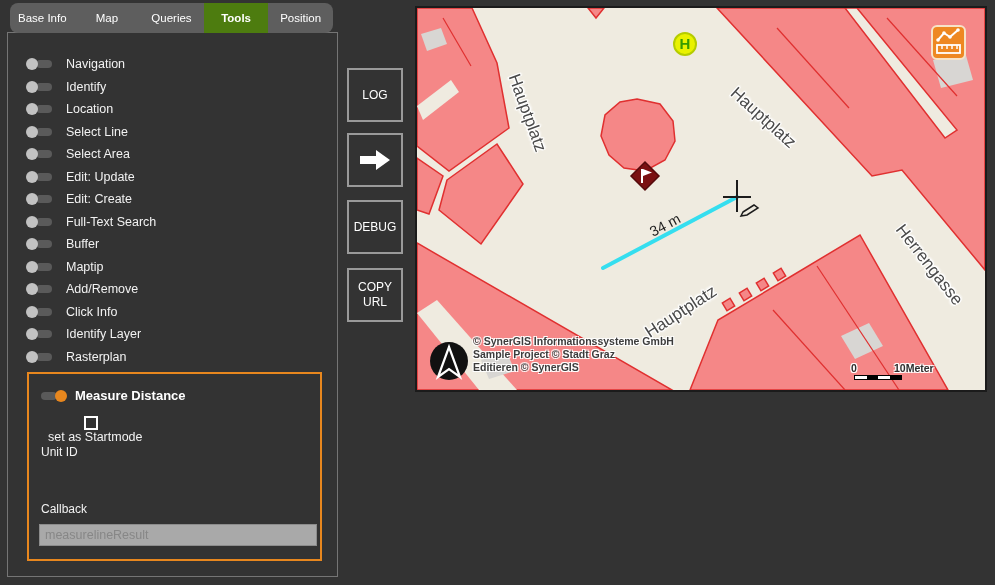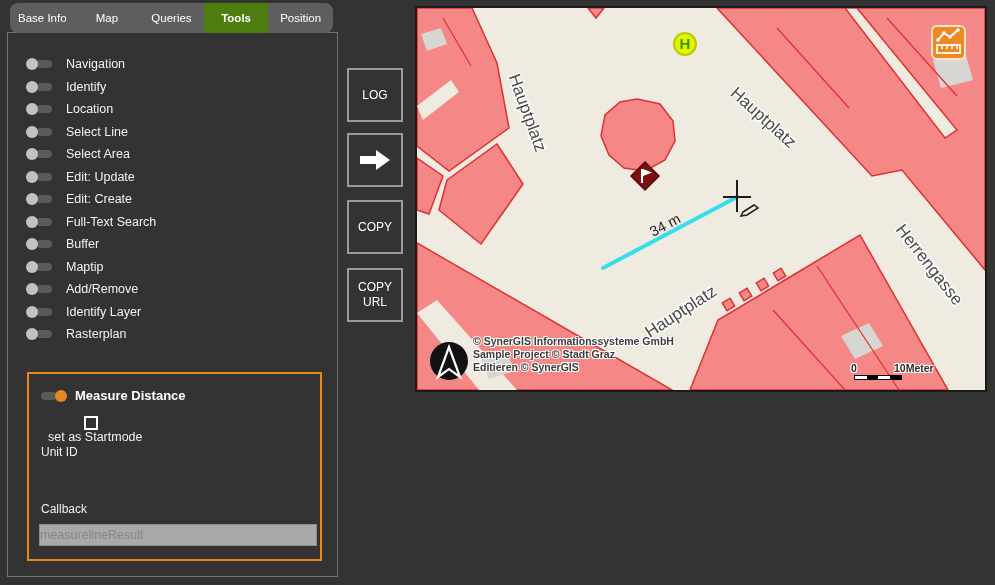--- a/index.html
+++ b/index.html
@@ -60,21 +60,21 @@
   }
   .unit-value { flex: 1; padding-left: 5px; font-size: 12.5px; color: #111111; }
   .dd-btn {
     width: 22px; height: 20px; margin-right: 2px; border: 1px solid #444444;
     display: flex; align-items: center; justify-content: center; background: #ffffff;
   }
   .callback-label { top: 128px; }
   .callback-input {
     position: absolute; left: 10px; top: 150px; width: 278px; height: 22px;
     background: #a9a9a9; border: 1px solid #8c8c8c;
-    font-size: 12.5px; color: #878787; line-height: 20px;
+    font-size: 12.5px; color: #878787; padding-left: 5px; line-height: 20px;
     font-family: "Liberation Sans", sans-serif;
   }
   
   .act-btn {
     position: absolute; left: 347px; width: 56px; height: 54px;
     border: 2px solid #9a9a9a; background: transparent; color: #ffffff;
     font-size: 12px; display: flex; align-items: center; justify-content: center;
     text-align: center; line-height: 15px; font-family: "Liberation Sans", sans-serif;
     cursor: pointer; padding: 2px;
   }
@@ -208,20 +208,27 @@
   </div>
 
   <div class="tool-row">
     <span class="switch">
       <span class="bar"></span>
           <span class="knob"></span>
     </span>
     <span class="tool-label">Add/Remove</span>
   </div>
 
+  <div class="tool-row">
+    <span class="switch">
+      <span class="bar"></span>
+          <span class="knob"></span>
+    </span>
+    <span class="tool-label">Click Info</span>
+  </div>
 
   <div class="tool-row">
     <span class="switch">
       <span class="bar"></span>
           <span class="knob"></span>
     </span>
     <span class="tool-label">Identify Layer</span>
   </div>
 
   <div class="tool-row">
@@ -258,21 +265,21 @@
   <div class="tab active">Tools</div>
   <div class="tab">Position</div>
 </div>
 
 <div class="act-btn" id="btn-log">LOG</div>
 <div class="act-btn" id="btn-forward">
   <svg width="34" height="22" viewBox="0 0 34 22">
     <polygon points="2,7 18,7 18,1 32,11 18,21 18,15 2,15" fill="#ffffff"></polygon>
   </svg>
 </div>
-<div class="act-btn" id="btn-debug">COPY</div>
+<div class="act-btn" id="btn-debug">DEBUG</div>
 <div class="act-btn" id="btn-copyurl">COPY URL</div>
 
 <div class="map-wrap">
   <div class="map-inner">
     <svg width="568" height="382" viewBox="0 0 568 382">
       <g fill="#f58787" stroke="#e03030" stroke-width="1.5">
 
         <polygon points="0,0 55,0 80,55 92,120 32,163 0,138"></polygon>
 
         <polygon points="0,150 26,168 12,206 0,202"></polygon>

